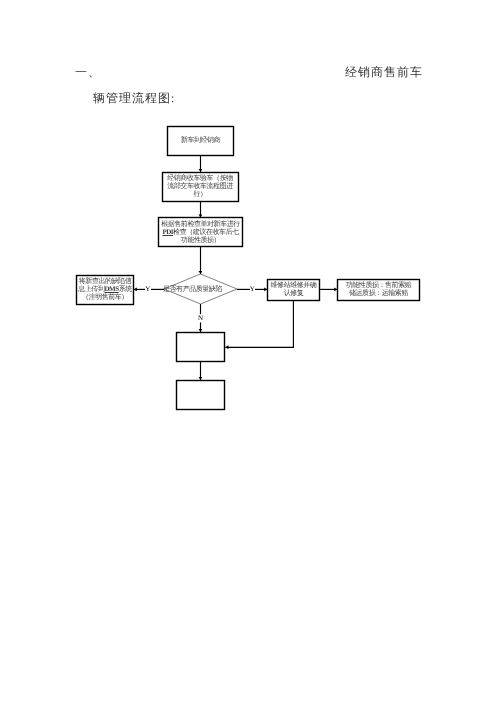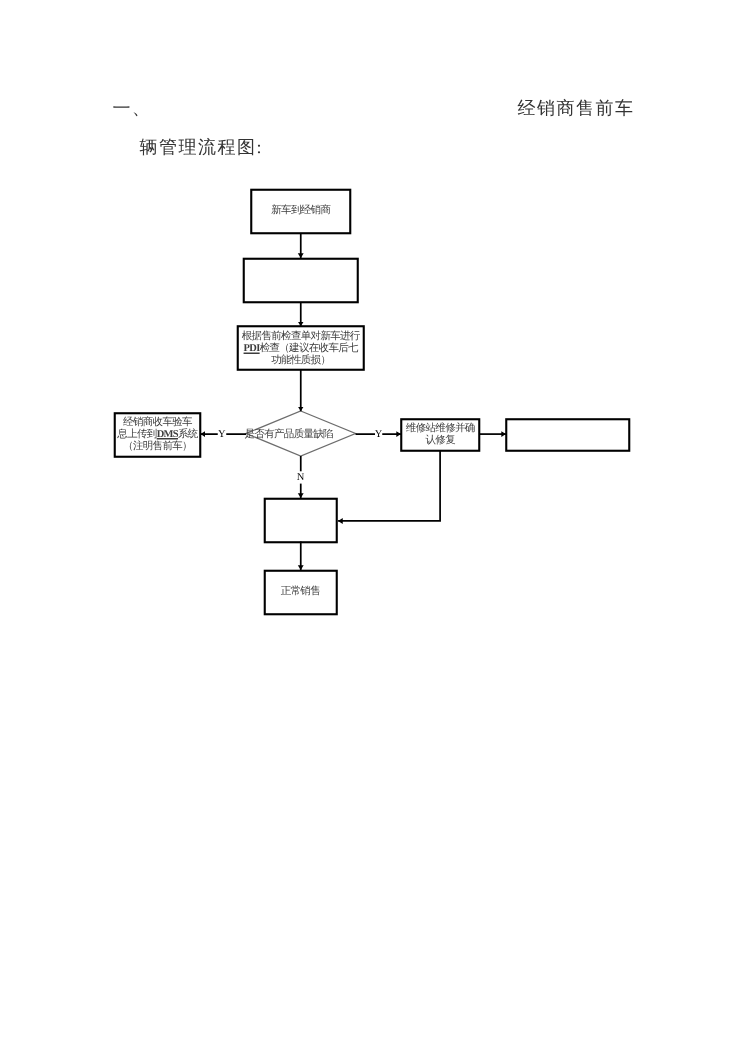--- a/index.html
+++ b/index.html
@@ -121,40 +121,43 @@
         <path d="M319.5,289.4 L337.3,289.4" marker-end="url(#ah)"></path>
         <path d="M293.4,300.5 L293.4,347.3 L225.4,347.3" marker-end="url(#ah)"></path>
         <path d="M200.5,361 L200.5,380" marker-end="url(#ah)"></path>
       </g>
     </svg>
 
     <div class="node" style="left:167px;top:126px;width:67px;height:30px;">
         <div class="lbl"><span>新车到经销商</span></div>
       </div>
 
+    <div class="node" style="left:162px;top:172px;width:76px;height:30px;">
+        <div class="lbl"><span>经销商收车验车（按物</span><br><span>流部交车收车流程图进</span><br><span>行）</span></div>
+      </div>
 
     <div class="node" style="left:158.5px;top:217.5px;width:84px;height:30px;">
         <div class="lbl"><span>根据售前检查单对新车进行</span><br><span class="bold-run">PDI</span><span>检查（建议在收车后七</span><br><span>功能性质损）</span></div>
       </div>
 
     <div class="dia-label" style="left:163px;top:284px;width:74px;"><span>是否有产品质量缺陷</span></div>
 
     <div class="node" style="left:76.5px;top:275px;width:57px;height:30px;">
-        <div class="lbl"><span>经销商收车验车</span><br><span>息上传到</span><span class="bold-run">DMS</span><span>系统</span><br><span>（注明售前车）</span></div>
+        <div class="lbl"><span>将新查出的缺陷信</span><br><span>息上传到</span><span class="bold-run">DMS</span><span>系统</span><br><span>（注明售前车）</span></div>
       </div>
 
     <div class="node" style="left:267.5px;top:279.5px;width:52px;height:21px;">
         <div class="lbl"><span>维修站维修并确</span><br><span>认修复</span></div>
       </div>
 
+    <div class="node" style="left:337.5px;top:279.5px;width:82px;height:21px;">
+        <div class="lbl"><span>功能性质损：售前索赔</span><br><span>储运质损：运输索赔</span></div>
+      </div>
 
 
-    <div class="node" style="left:176px;top:380px;width:48.5px;height:29.5px;">
-        <div class="lbl"><span>正常销售</span></div>
-      </div>
 
     <div class="edge-label" style="left:145.1px;top:285.9px;">Y</div>
     <div class="edge-label" style="left:249.6px;top:285.9px;">Y</div>
     <div class="edge-label" style="left:197.7px;top:315.0px;">N</div>
 
   </div>
 
 </div>
 
 </body></html>

